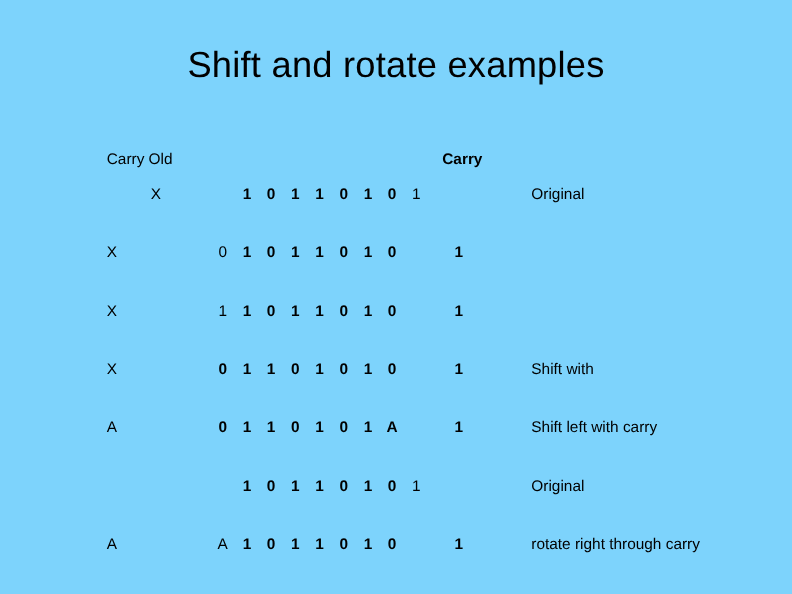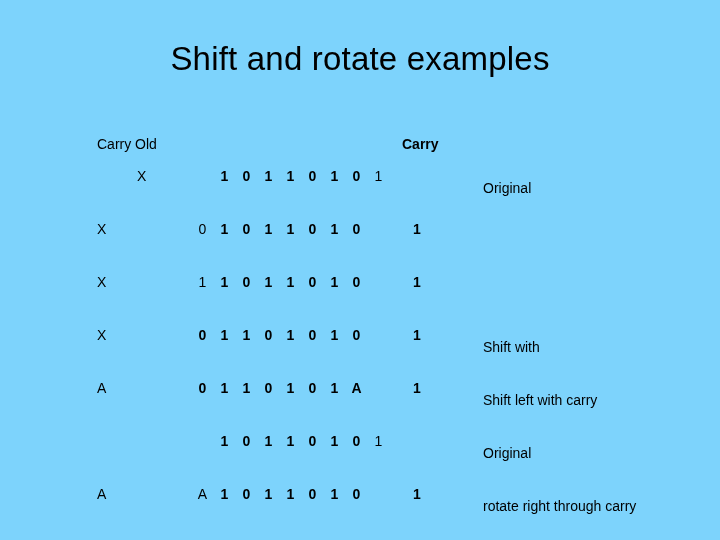--- a/index.html
+++ b/index.html
@@ -90,21 +90,21 @@
   .col-carry.header-label {
     left: 305px;
     width: auto;
     text-align: left;
     font-weight: bold;
   }
 
   .col-desc {
     position: absolute;
     left: 386px;
-    top: 12px;
+    top: 0px;
     font-size: 14px;
     white-space: nowrap;
   }
 </style>
 </head>
 <body>
 
 <div class="slide">
 
   <div class="slide-title">Shift and rotate examples</div>

